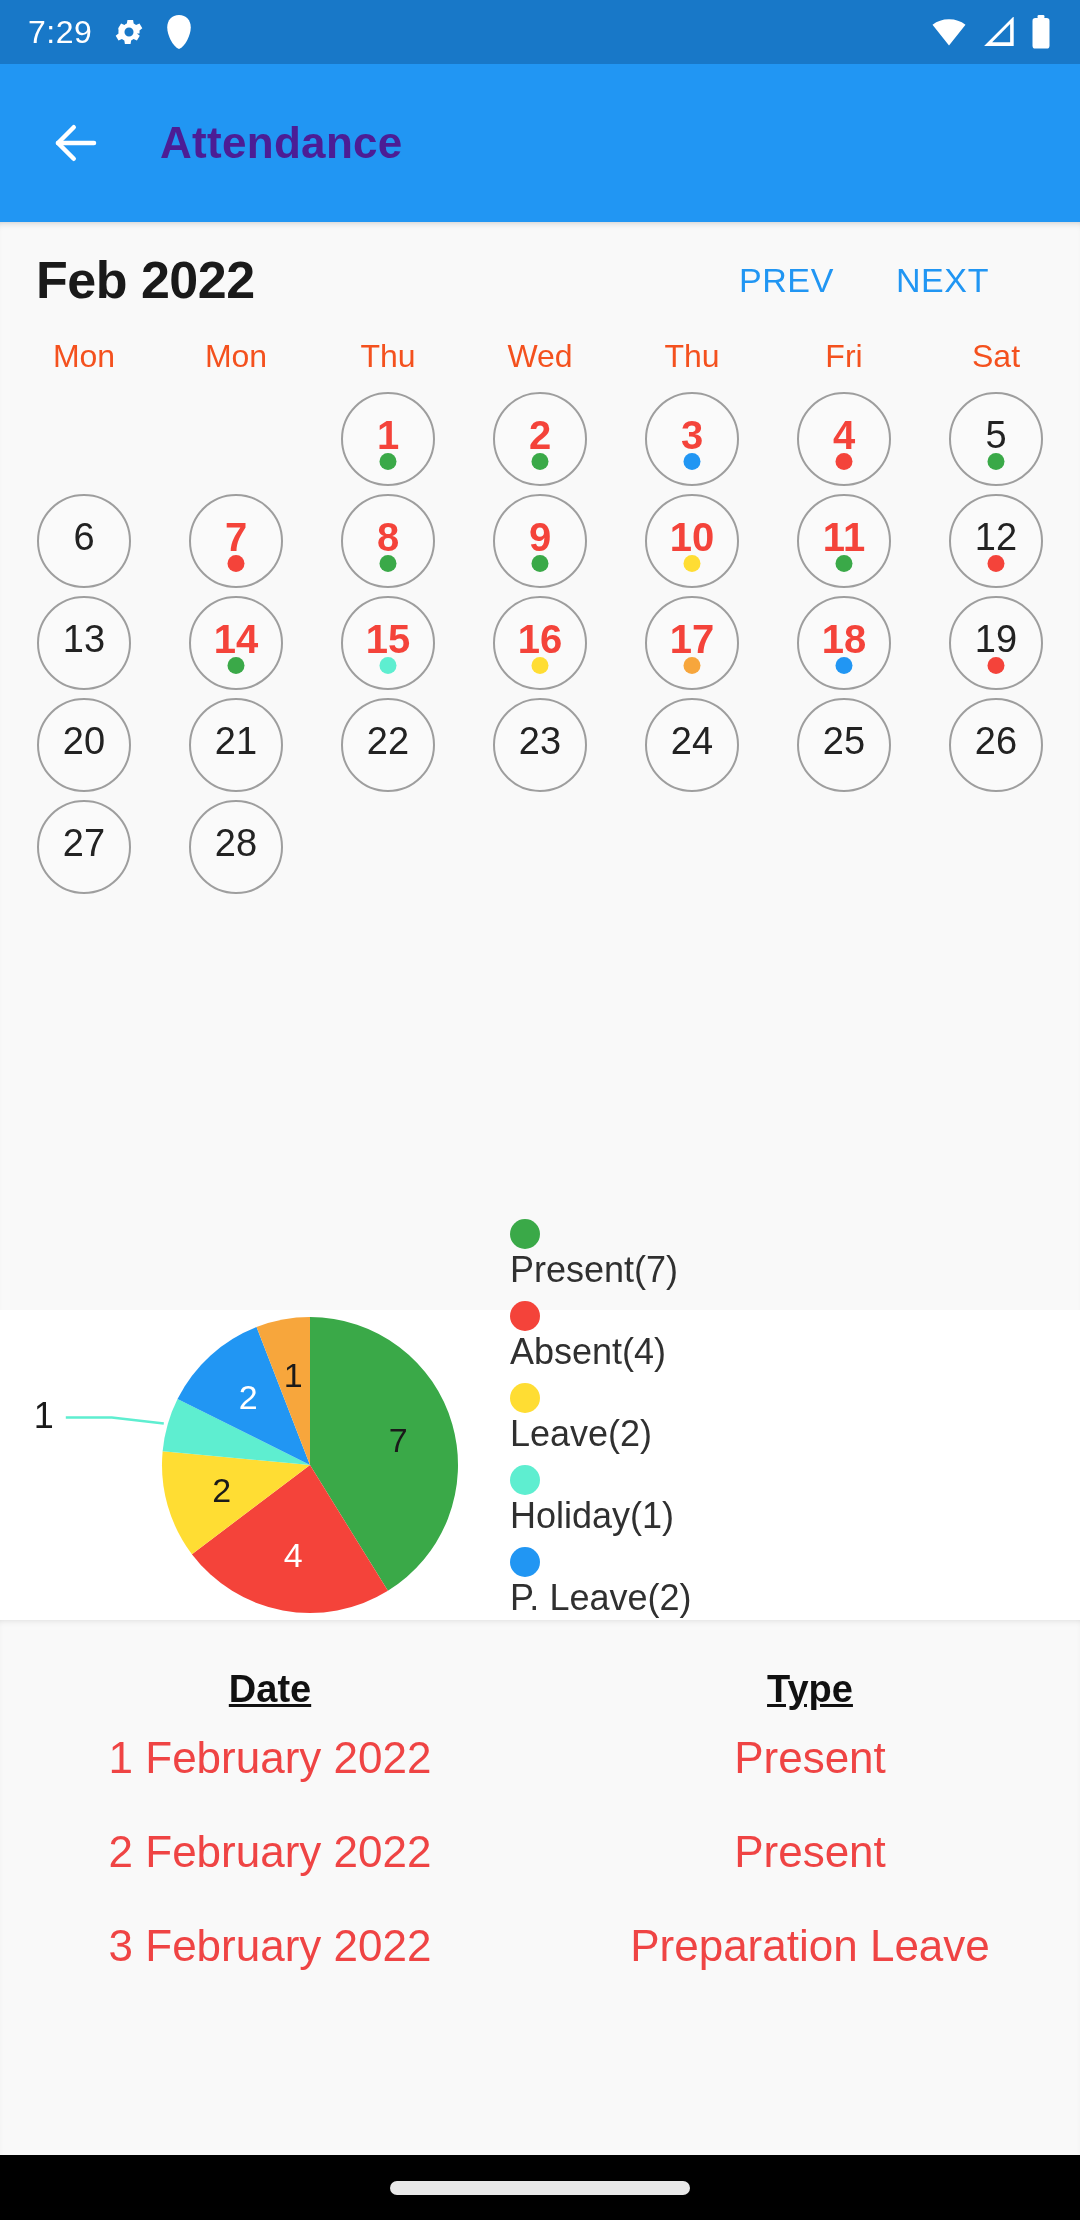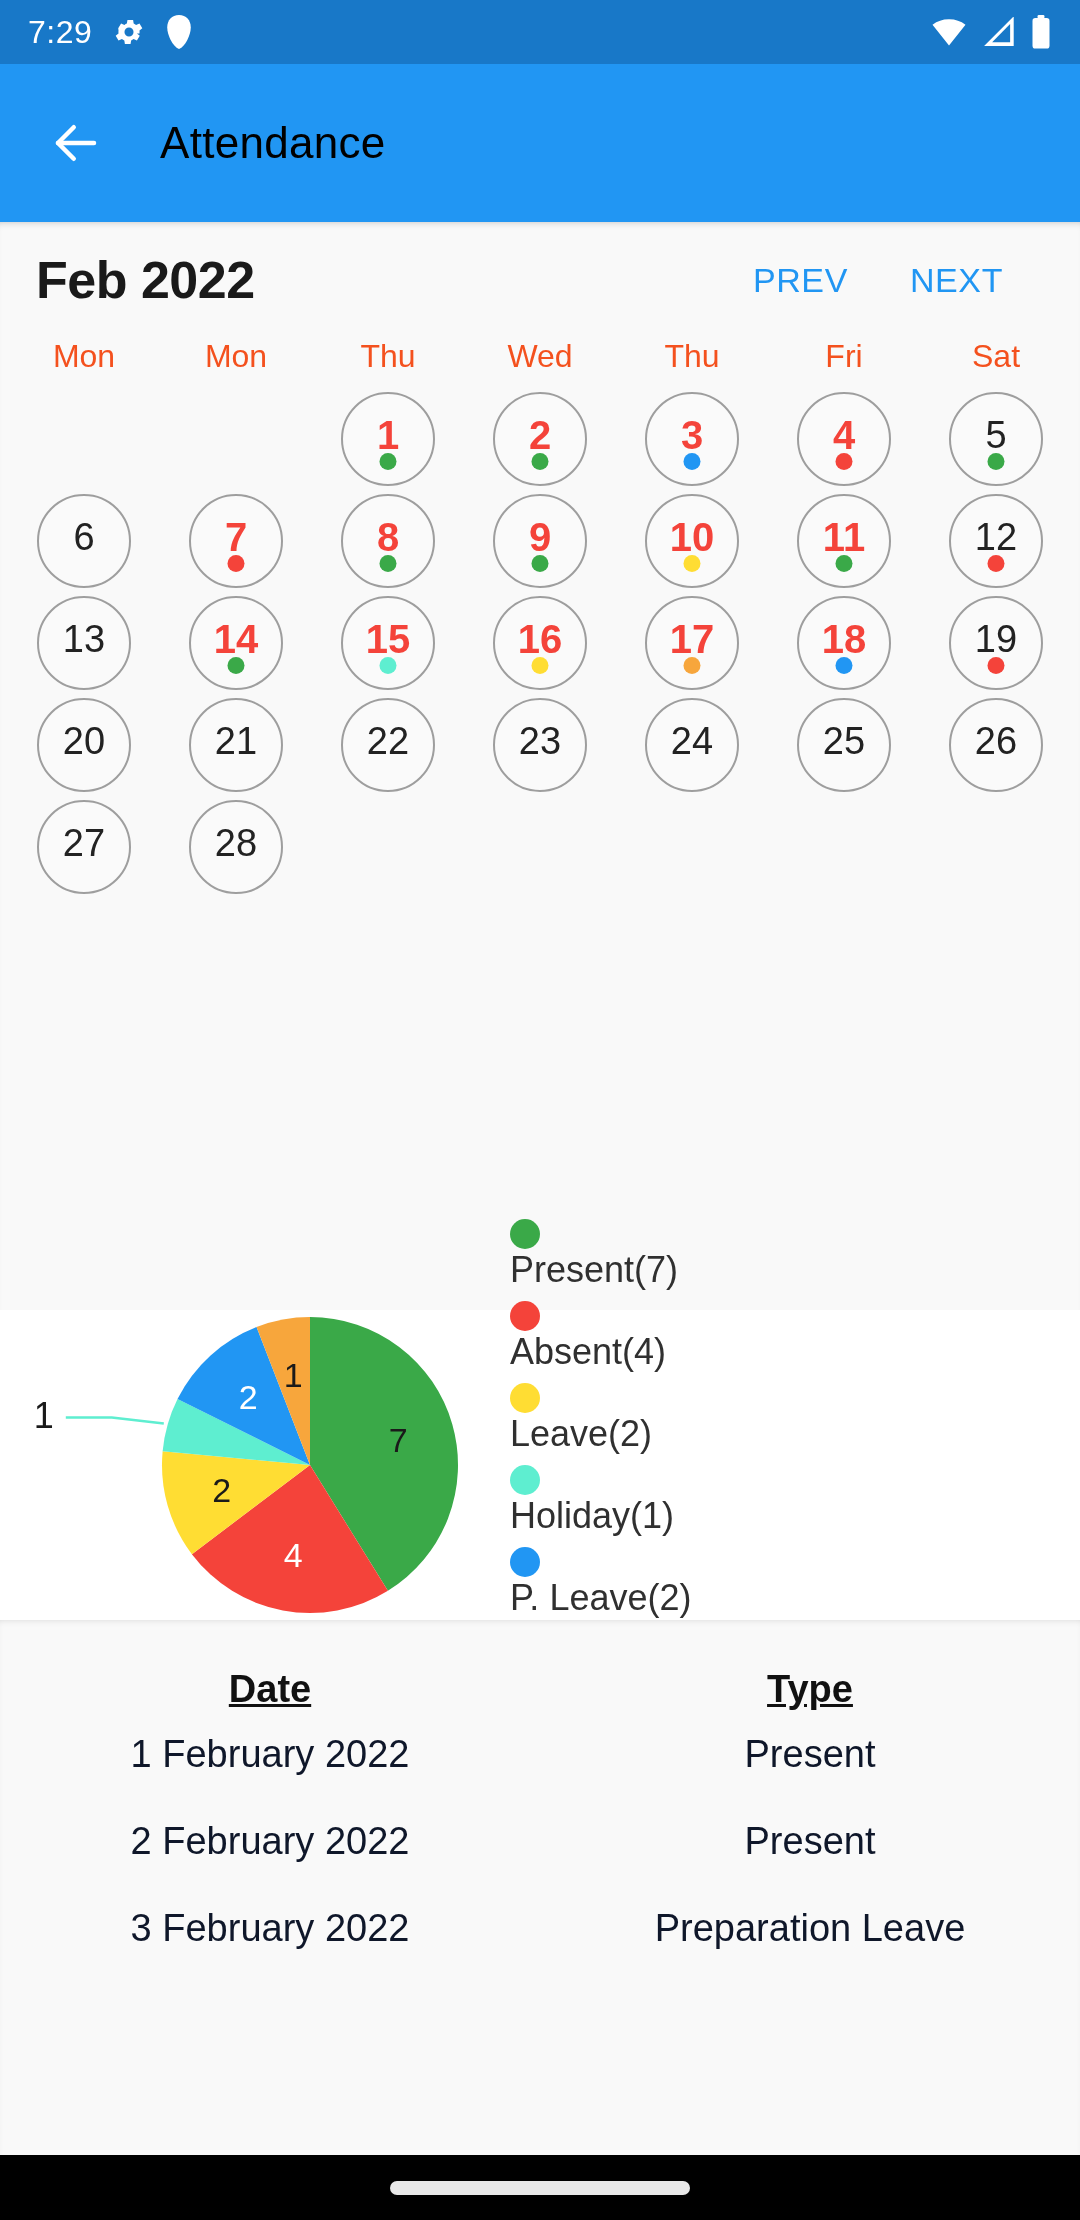--- a/index.html
+++ b/index.html
@@ -21,30 +21,30 @@
   .sb-left-icons{ display:flex; align-items:center; gap:18px; margin-left:20px; }
   .sb-right{ margin-left:auto; display:flex; align-items:center; gap:14px; }
   .sb-ic{ display:block; }
 
   
   .appbar{
     position:absolute; top:64px; left:0; width:1080px; height:158px;
     background:#2196f3; display:flex; align-items:center; padding-left:44px;
   }
   .back-btn{ width:64px; height:64px; display:flex; align-items:center; justify-content:center; cursor:pointer; }
-  .appbar-title{ color:#000000; font-size:44px; font-weight:400; margin-left:52px; letter-spacing:.3px; }
+  .appbar-title{ color:#4c1d95; font-size:44px; font-weight:700; margin-left:52px; letter-spacing:.3px; }
 
   
   .cal-section{
     position:absolute; top:222px; left:0; width:1080px; height:1088px;
     background:#f9f9f9;
     box-shadow:inset 0 6px 10px -8px rgba(0,0,0,.35);
   }
   .cal-head{
-    display:flex; padding:28px 41px 0 36px;
+    display:flex; padding:28px 55px 0 36px;
   }
   .cal-month{ font-size:52px; font-weight:700; color:#1a1a1a; letter-spacing:-.5px; }
   .cal-nav{ margin-left:auto; display:flex; align-items:center; gap:62px; padding-right:36px; }
   .cal-nav span{ color:#2196f3; font-size:34px; font-weight:500; letter-spacing:.6px; cursor:pointer; }
 
   .dow-row{ display:grid; grid-template-columns:repeat(7,1fr); margin-top:28px; padding:0 8px; }
   .dow{ text-align:center; color:#f4511e; font-size:32px; }
 
   .weeks{ padding:0 8px; margin-top:14px; }
   .week{ display:grid; grid-template-columns:repeat(7,1fr); margin-bottom:2px; }
@@ -75,21 +75,21 @@
   .legend-label{ font-size:36px; color:#303030; }
 
   
   .table-section{
     position:absolute; top:1620px; left:0; width:1080px; height:535px;
     background:#f9f9f9; overflow:hidden;
     box-shadow:inset 0 4px 8px -6px rgba(0,0,0,.22);
   }
   .trow{ display:grid; grid-template-columns:1fr 1fr; }
   .thead .tcell{ font-size:38px; font-weight:700; color:#111; padding:48px 0 0 0;text-decoration:underline; }
-  .tcell{ text-align:center; font-size:38px; color:#0f172a; padding:22px 0; }
+  .tcell{ text-align:center; font-size:44px; color:#ef4444; padding:22px 0; }
 
   
   .navbar{
     position:absolute; bottom:0; left:0; width:1080px; height:65px; background:#000;
     display:flex; align-items:center; justify-content:center;
   }
   .navpill{ width:300px; height:14px; border-radius:8px; background:#e8e8e8; cursor:pointer; }
 </style>
 </head>
 <body>

